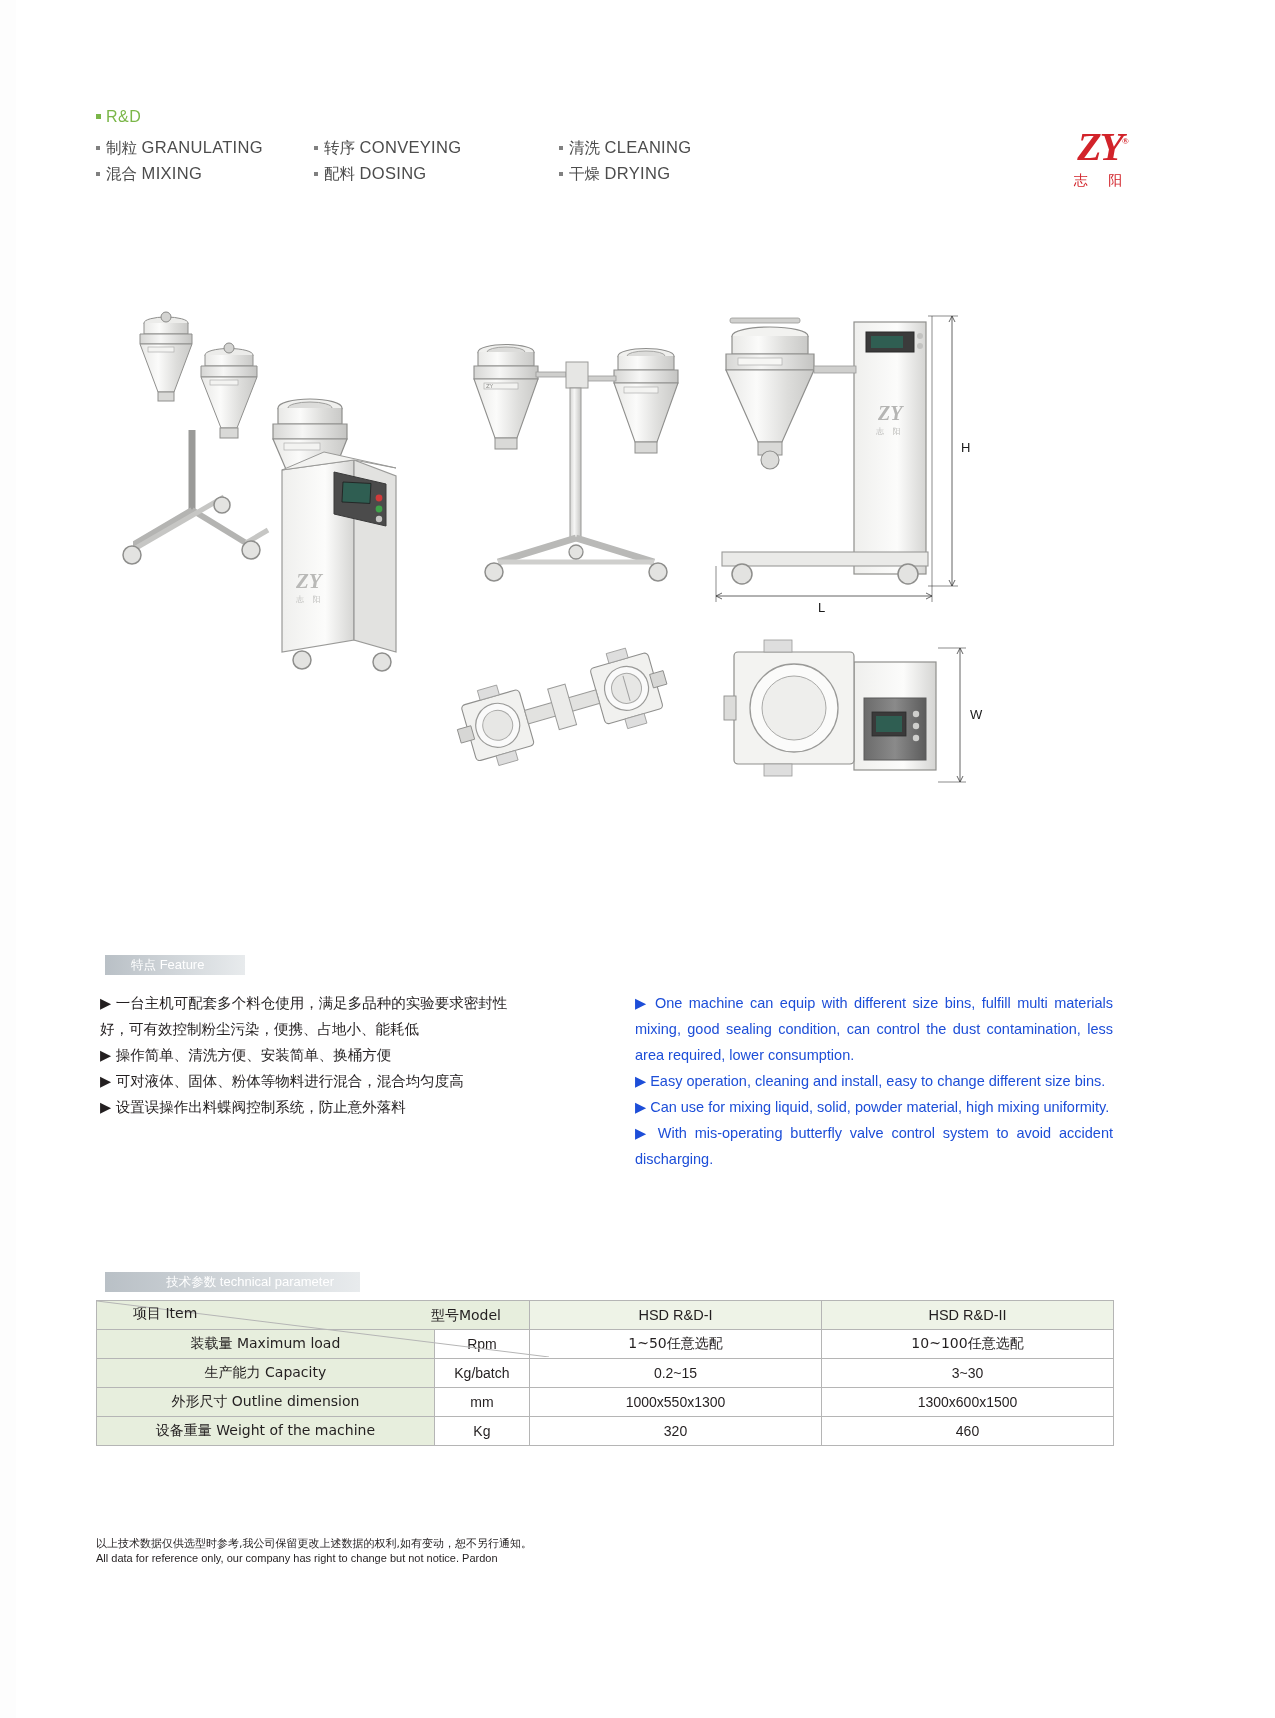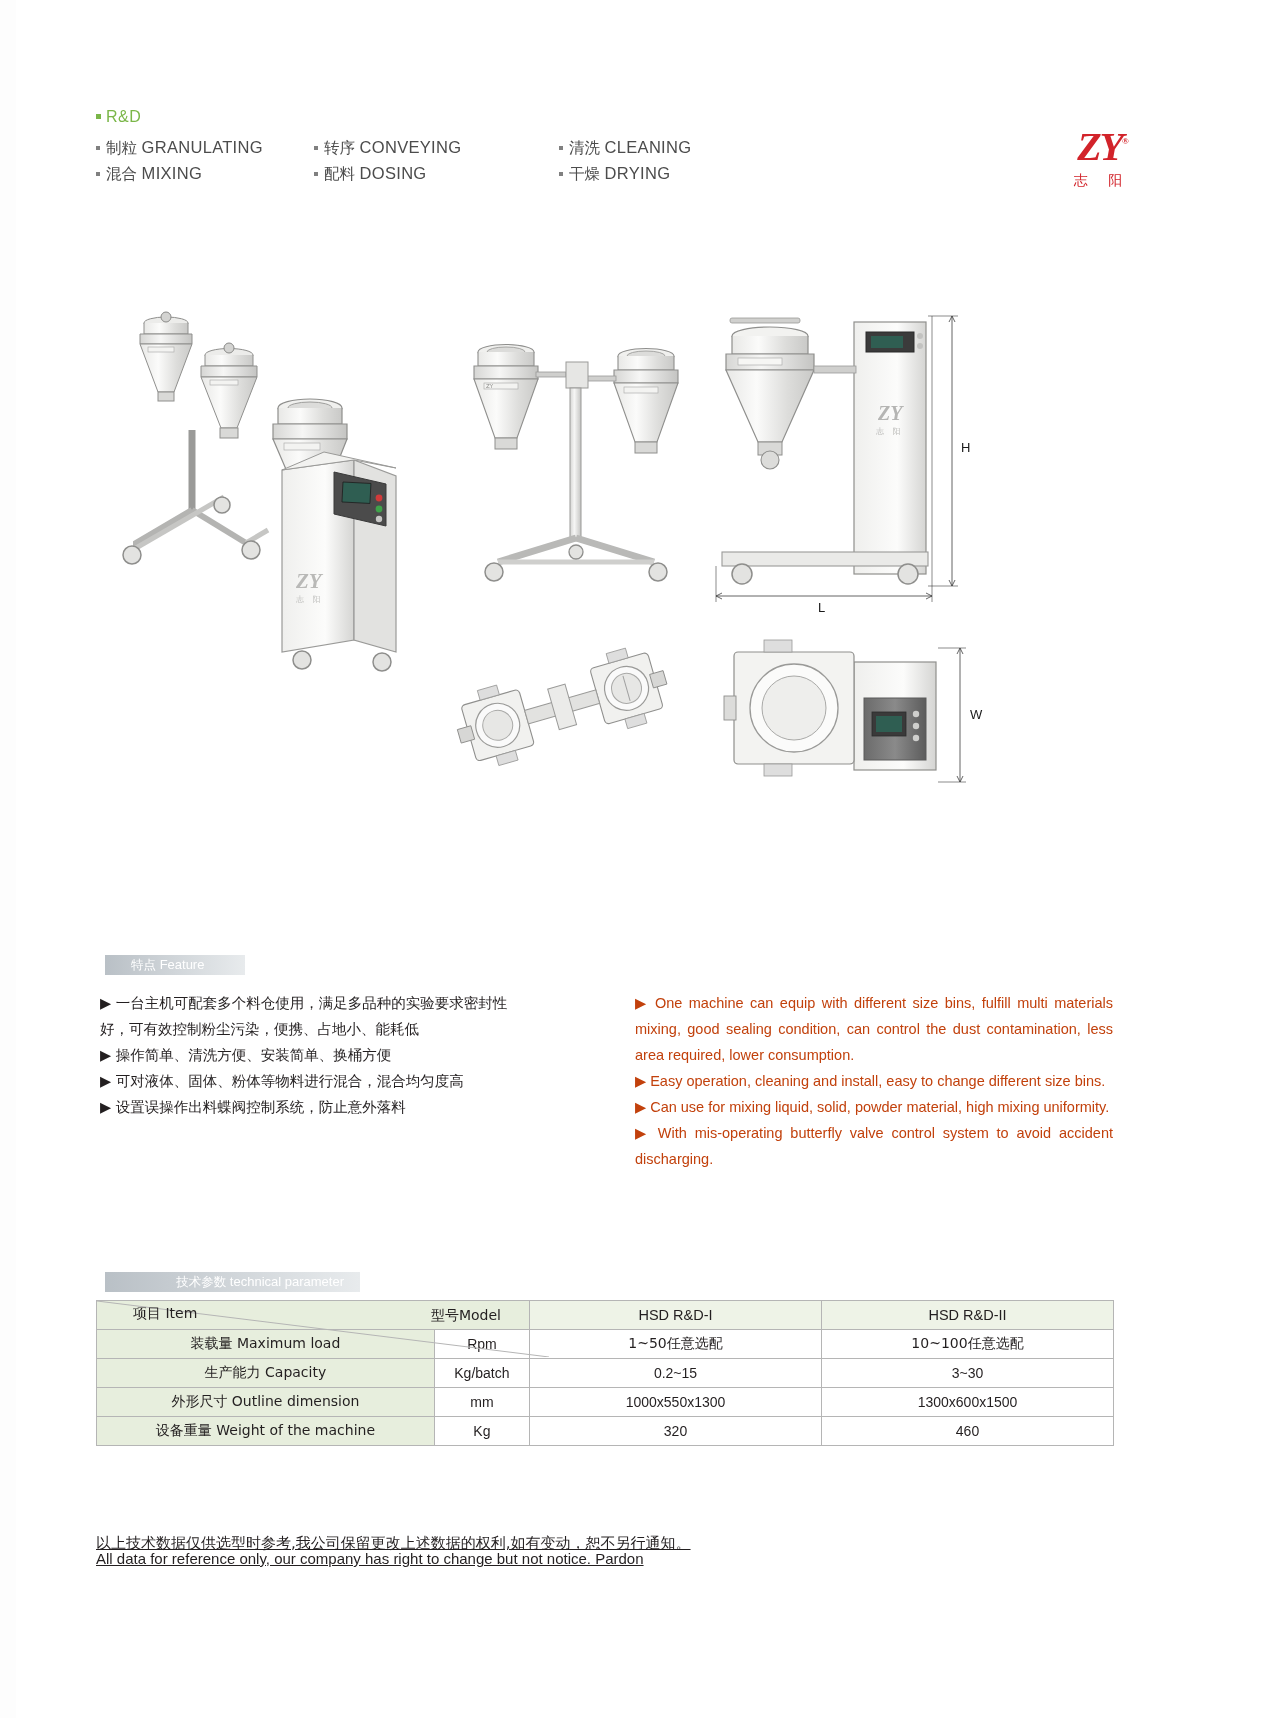--- a/index.html
+++ b/index.html
@@ -111,21 +111,21 @@
 
   
   .sec-label {
     position: absolute;
     height: 20px;
     background: linear-gradient(to right, #b9c0c6, #e8ebed);
     color: #ffffff;
     font-size: 13px;
     line-height: 20px;
     padding-left: 26px;
-    padding-right: 16px;
+    padding-right: 26px;
     box-sizing: border-box;
     white-space: nowrap;
   }
   .sec-label .cn { font-family: "DejaVu Sans", sans-serif; font-size: 12.5px; }
 
   #feature-label { left: 105px; top: 955px; width: 140px; }
   #param-label  { left: 105px; top: 1272px; width: 255px; text-align: right; }
 
   
   .feat-cn {
@@ -138,21 +138,21 @@
     line-height: 26px;
     color: #231f20;
   }
   .feat-en {
     position: absolute;
     left: 635px;
     top: 990px;
     width: 478px;
     font-size: 14.5px;
     line-height: 26px;
-    color: #c2410c;
+    color: #1d4ed8;
     text-align: justify;
   }
   .feat-line { margin-bottom: 0; }
 
   
   .table-wrap {
     position: absolute;
     left: 96px;
     top: 1300px;
     width: 1018px;
@@ -206,24 +206,23 @@
   td.unit { background: #ffffff; }
   td.val  { background: #ffffff; }
   .cn-inline { font-family: "DejaVu Sans", sans-serif; }
 
   
   .footnote {
     position: absolute;
     left: 96px;
     top: 1536px;
     width: 900px;
-    font-size: 15px;
+    font-size: 11px;
     line-height: 15px;
     color: #231f20;
-    text-decoration: underline;
   }
   .footnote .cn { font-family: "DejaVu Sans", sans-serif; }
 
   
   .edge-left {
     position:absolute; left:0; top:0; width:16px; height:1718px;
     background:#fdfdfd;
   }
 </style>
 </head>

